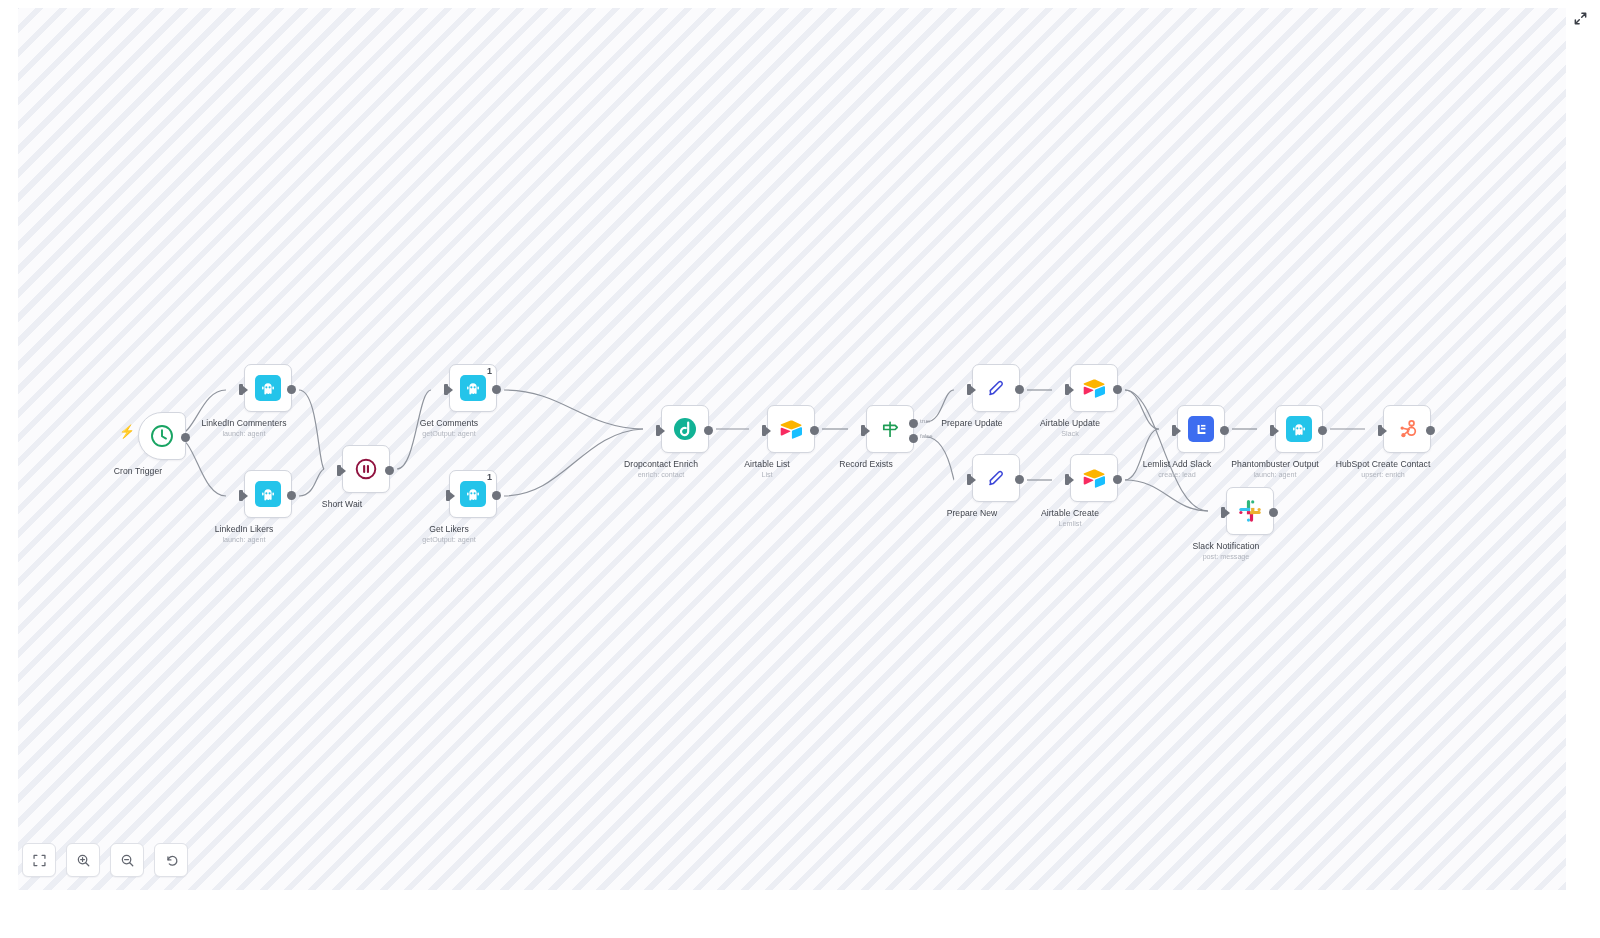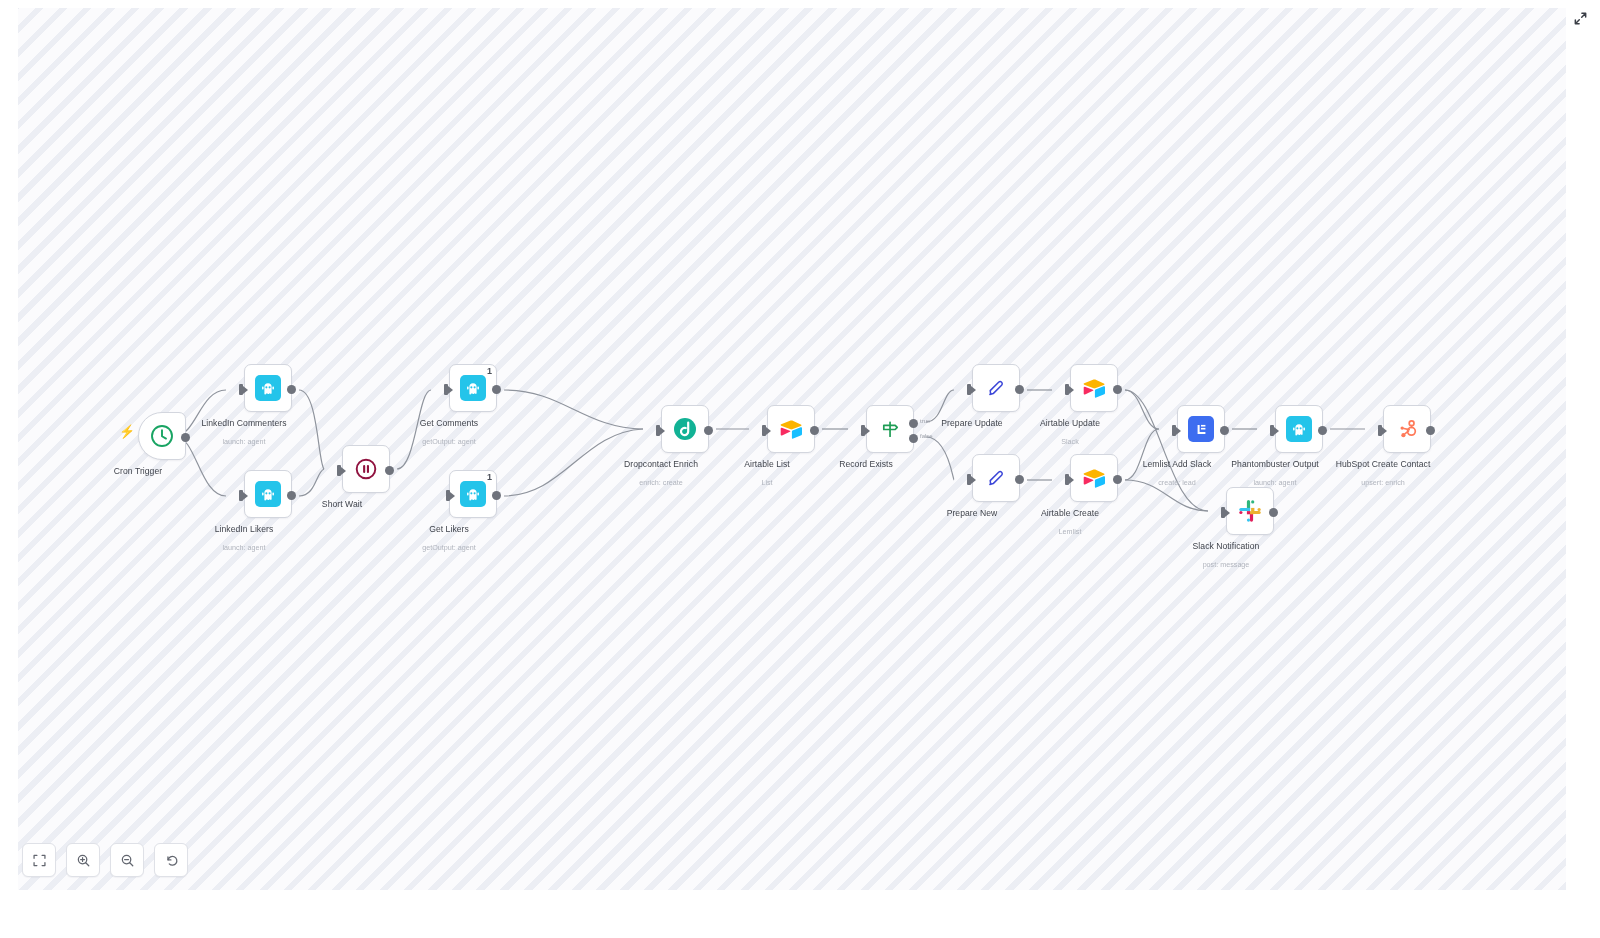--- a/index.html
+++ b/index.html
@@ -56,21 +56,20 @@
     color: #40444c;
     letter-spacing: .05px;
   }
   .sub {
     position: absolute;
     left: 50%; transform: translateX(-50%);
     top: 65px;
     white-space: nowrap;
     font-size: 7.2px;
     color: #b0b4bd;
-    margin-top: 8px;
   }
 
   
   .port-in {
     position: absolute; left: -6px; top: 19px;
     width: 4px; height: 11px; background: #6f737c; border-radius: 1px;
   }
   .port-in::after {
     content: ""; position: absolute; left: 4px; top: 1.5px;
     border-left: 5px solid #6f737c;
@@ -290,21 +289,21 @@
         <div class="port-in"></div>
         <span>
           <svg class="ic" viewBox="0 0 28 28">
             <circle cx="14" cy="14" r="11" fill="#12b295"></circle>
             <path d="M17.2 7.6v8.9a3.6 3.6 0 1 1-2.5-3.45" fill="none" stroke="#ffffff" stroke-width="2.2" stroke-linecap="round"></path>
           </svg>
         </span>
         <div class="port-out"></div>
       </div>
       <div class="lbl">Dropcontact Enrich</div>
-      <div class="sub">enrich: create</div>
+      <div class="sub">enrich: contact</div>
     </div>
 
     <div class="node" style="left:749px; top:397px;">
       <div class="nbox">
         <div class="port-in"></div>
         <span>
           <svg class="ic" viewBox="0 0 28 28">
             <path d="M13.6 5.6 4.2 9.3c-.8.3-.8 1.1 0 1.4l9.4 3.6c.5.2 1.1.2 1.6 0l8.6-3.4c.9-.3.9-1.2 0-1.5l-8.6-3.8c-.5-.2-1.1-.2-1.6 0z" fill="#fcb400"></path>
             <path d="M14.9 16.4v6.3c0 .7.7 1.2 1.3.9l8.1-3.4c.4-.2.7-.6.7-1v-6c0-.7-.7-1.2-1.3-.9l-8.1 3.2c-.4.2-.7.5-.7.9z" fill="#18bfff"></path>
             <path d="M12.9 16.8 5 20.4c-.6.3-1.3-.2-1.3-.9v-6c0-.6.6-1 1.2-.8l7.9 3c.7.3.7 1.2.1 1.1z" fill="#f82b60"></path>

